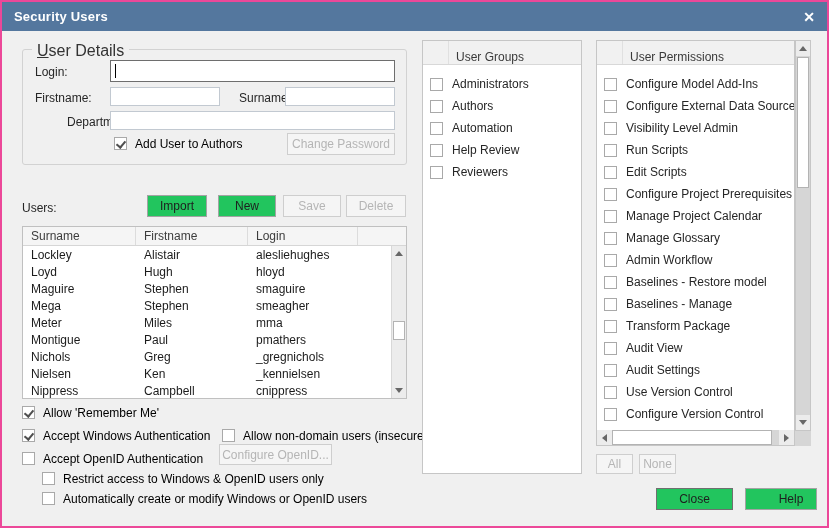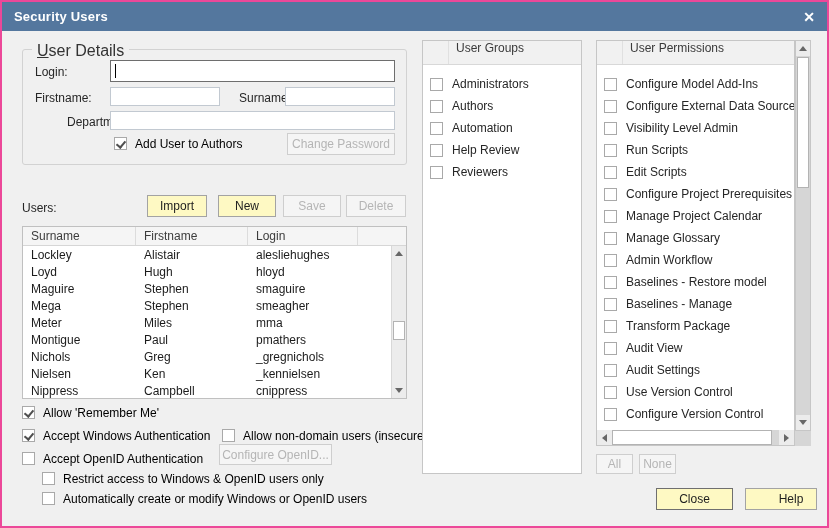--- a/index.html
+++ b/index.html
@@ -14,21 +14,21 @@
   .titlebar{height:29px;background:#54779e;display:flex;align-items:center;
     padding:0 12px;box-sizing:border-box;}
   .title{color:#ffffff;font-size:13px;font-weight:700;letter-spacing:.2px;}
   .close-x{margin-left:auto;color:#ffffff;font-size:14px;font-weight:700;
     cursor:default;line-height:1;}
   
   .lbl{position:absolute;font-size:12px;color:#262626;white-space:nowrap;}
   .input{position:absolute;background:#ffffff;border:1px solid #c2c9d1;box-sizing:border-box;}
   .input.focus{border-color:#6e6e6e;}
   .caret{position:absolute;left:4px;top:3px;width:1px;height:14px;background:#000;}
-  .btn{position:absolute;box-sizing:border-box;background:#fef9c3;border:1px solid #a3a3a3;
+  .btn{position:absolute;box-sizing:border-box;background:#22c55e;border:1px solid #a3a3a3;
     font-size:12px;color:#1e1e1e;display:flex;align-items:center;justify-content:center;
     white-space:nowrap;}
   .btn.disabled{background:#f5f5f5;border-color:#cecece;color:#b5b5b5;}
   .btn.default{border-color:#6f6f6f;}
   .cb{width:13px;height:13px;background:#ffffff;border:1px solid #a9a9a9;
     box-sizing:border-box;position:relative;flex:none;display:inline-block;}
   .cb.checked::after{content:"";position:absolute;left:3px;top:1px;width:4px;height:7px;
     border-right:2px solid #4f4f4f;border-bottom:2px solid #4f4f4f;transform:rotate(40deg);}
   .crow{position:absolute;display:flex;align-items:center;gap:8px;font-size:12px;
     color:#000000;height:15px;white-space:nowrap;}
@@ -59,21 +59,21 @@
   .tri-right{width:0;height:0;border-top:4px solid transparent;border-bottom:4px solid transparent;
     border-left:5px solid #676767;}
   .uvscroll{position:absolute;top:19px;right:0;bottom:0;width:15px;background:#ececec;
     border-left:1px solid #d8d8d8;box-sizing:border-box;}
   .uvthumb{position:absolute;left:1px;right:1px;top:75px;height:19px;background:#ffffff;
     border:1px solid #b3b3b3;box-sizing:border-box;}
   .uv-down{position:absolute;left:0;right:0;bottom:0;}
   
   .panel{position:absolute;background:#ffffff;border:1px solid #c6c6c6;box-sizing:border-box;}
   .panel-header{height:24px;background:#f1f1f1;border-bottom:1px solid #d8d8d8;
-    display:flex;align-items:flex-start;box-sizing:border-box;flex:none;}
+    display:flex;align-items:flex-end;box-sizing:border-box;flex:none;}
   .ph-gutter{width:26px;height:100%;border-right:1px solid #e0e0e0;box-sizing:border-box;}
   .ph-label{padding-left:7px;font-size:12px;color:#3a3a3a;}
   .plist{padding-top:8px;overflow:hidden;box-sizing:border-box;}
   .pitem{display:flex;align-items:center;height:22px;padding-left:7px;gap:9px;
     font-size:12px;color:#262626;white-space:nowrap;}
   .groups-panel{left:420px;top:38px;width:160px;height:434px;}
   .perm-panel{left:594px;top:38px;width:215px;height:406px;border:none;background:transparent;}
   .perm-main{position:absolute;left:0;top:0;right:16px;bottom:0;background:#ffffff;
     border:1px solid #c6c6c6;box-sizing:border-box;display:flex;flex-direction:column;}
   .perm-list{flex:1;overflow:hidden;padding-top:8px;}

